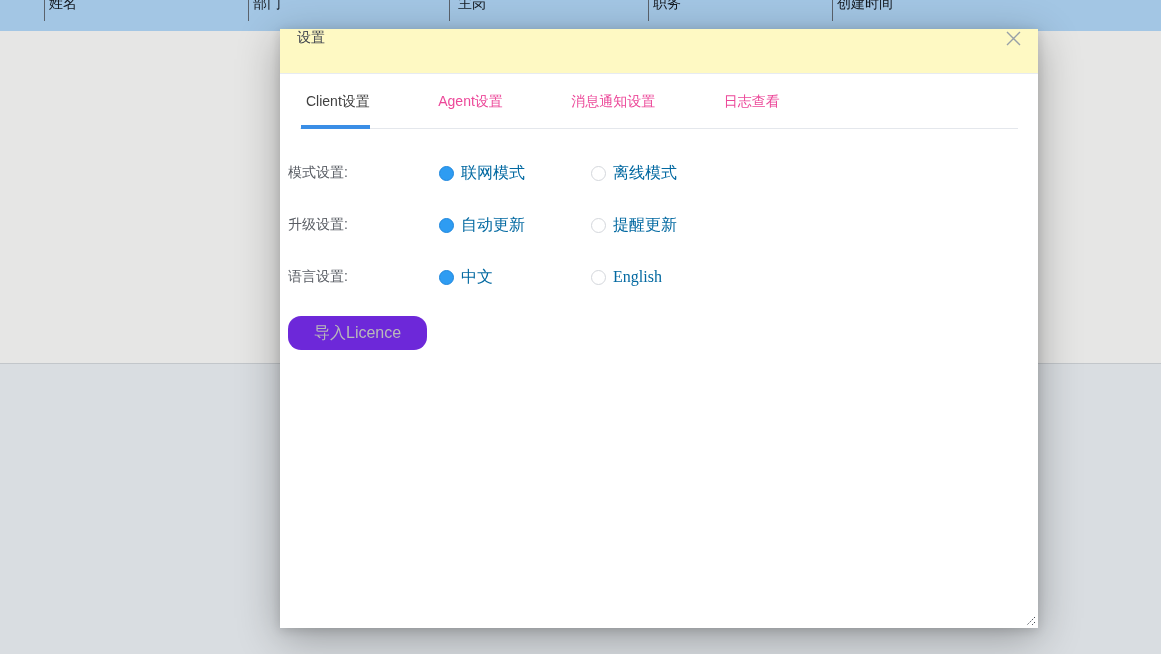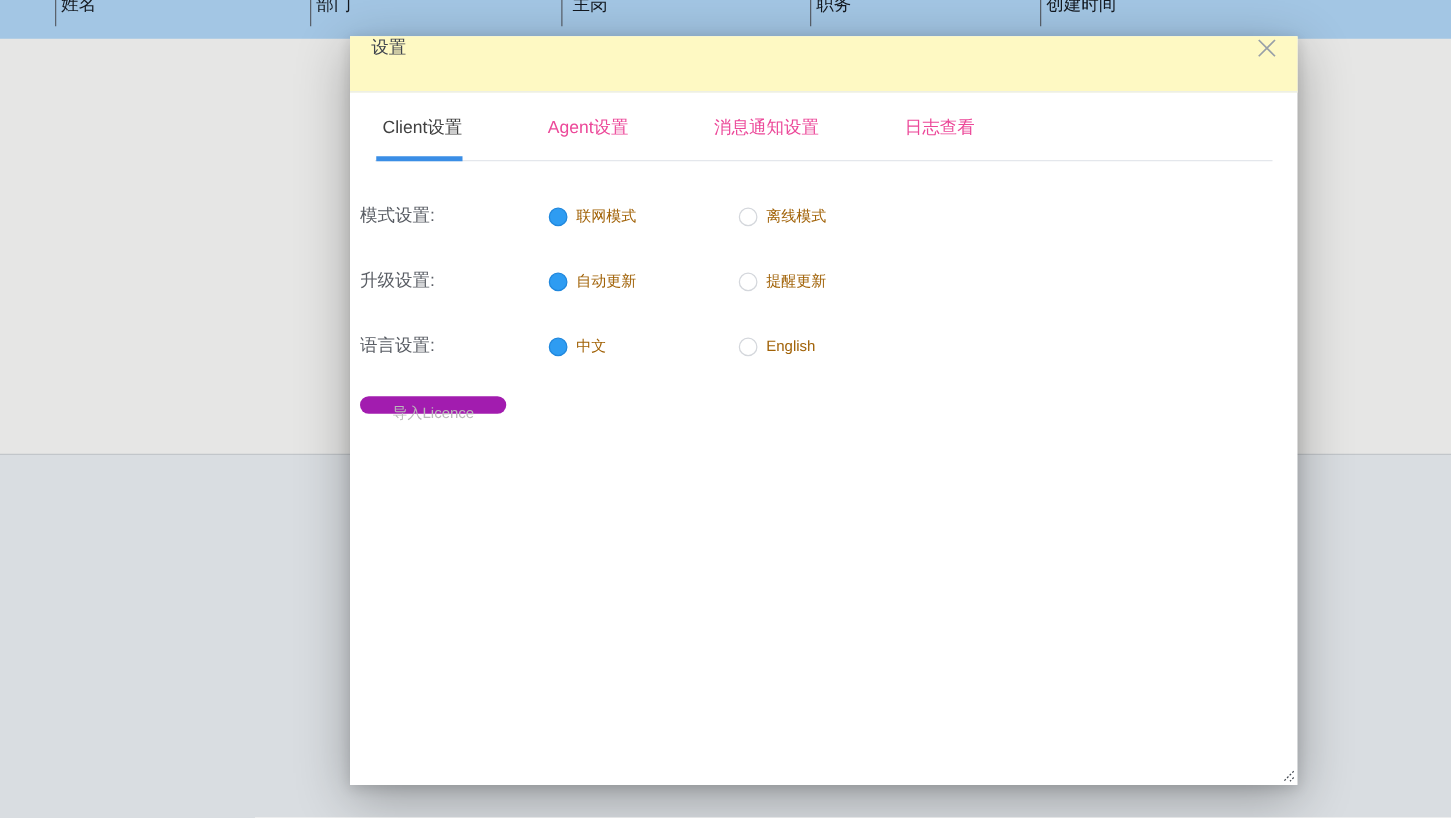--- a/index.html
+++ b/index.html
@@ -48,26 +48,26 @@
 
   .dialog-body { padding:36px 20px 0 8px; }
   .setting-row { display:flex; align-items:center; height:16px; margin-bottom:36px; }
   .row-label { width:151px; font-size:14px; color:#595d64; }
   .radio-option { display:flex; align-items:center; width:152px; cursor:pointer; }
   .radio {
     width:15px; height:15px; border-radius:50%; margin-right:7px; flex:none;
   }
   .radio.on  { background:#2e9cf2; border:1px solid #1f87dd; }
   .radio.off { background:#ffffff; border:1px solid #d4d7dc; }
-  .option-label { font-size:12px; color:#a16207; white-space:nowrap; }
+  .option-label { font-size:16px; color:#0369a1; white-space:nowrap;font-family:Liberation Serif, serif; }
 
   .import-btn {
-    display:inline-block; margin-top:-5px; height:14px; line-height:26px;
+    display:inline-block; margin-top:-5px; height:34px; line-height:26px;
     padding:0 26px; border:none; border-radius:13px;
-    background:#a21caf; color:#b9b9b9; font-size:12px;
+    background:#6d28d9; color:#b9b9b9; font-size:16px;
     font-family:"Liberation Sans", sans-serif; cursor:not-allowed;
   }
 
   .resize-grip { position:absolute; right:2px; bottom:2px; width:11px; height:11px; cursor:nwse-resize; }
 </style>
 </head>
 <body>
 
 <div class="table-header">
   <div class="th-divider" style="left:44px"></div>

